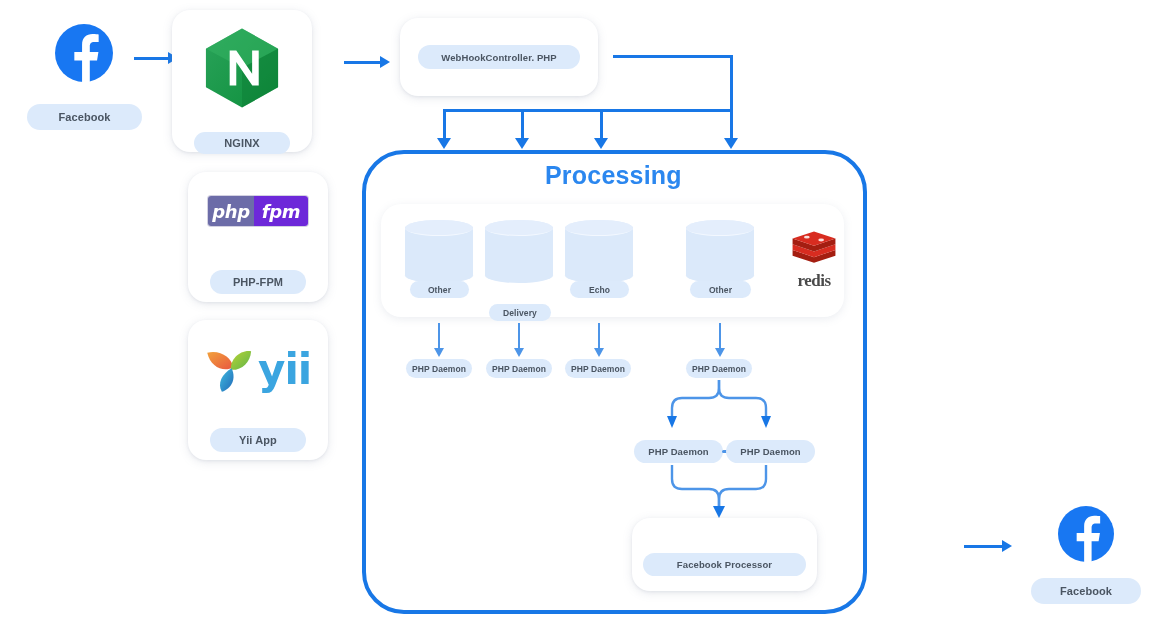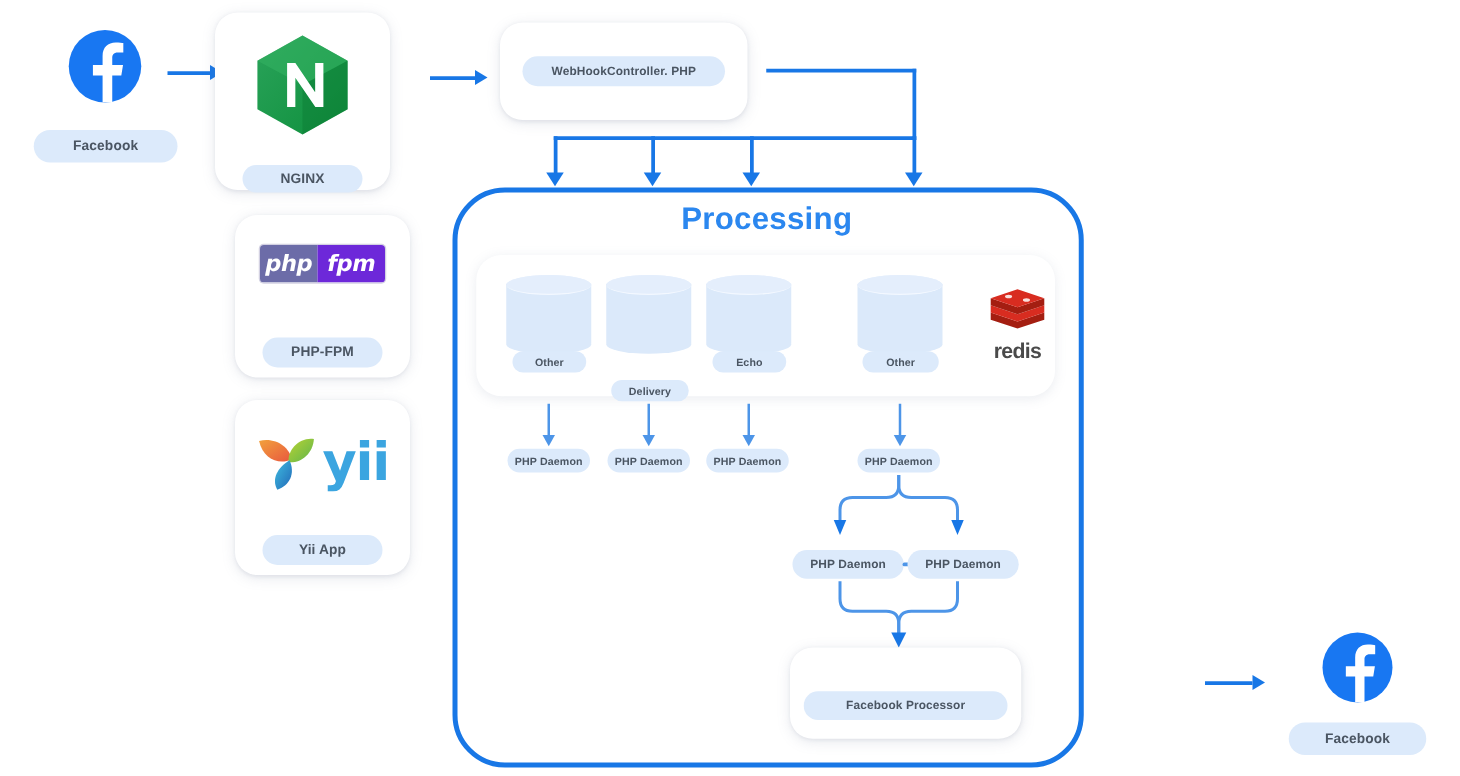--- a/index.html
+++ b/index.html
@@ -168,21 +168,21 @@
   }
 
   
   .redis-wrap {
     position: absolute;
     display: flex;
     flex-direction: column;
     align-items: center;
   }
   .redis-text {
-    font-family: Liberation Sans, sans-serif;
+    font-family: Liberation Serif, serif;
     font-weight: 700;
     color: #4a4a4a;
     font-size: 17px;
     letter-spacing: -0.5px;
     margin-top: 1px;
   }
 </style>
 </head>
 <body>
 

